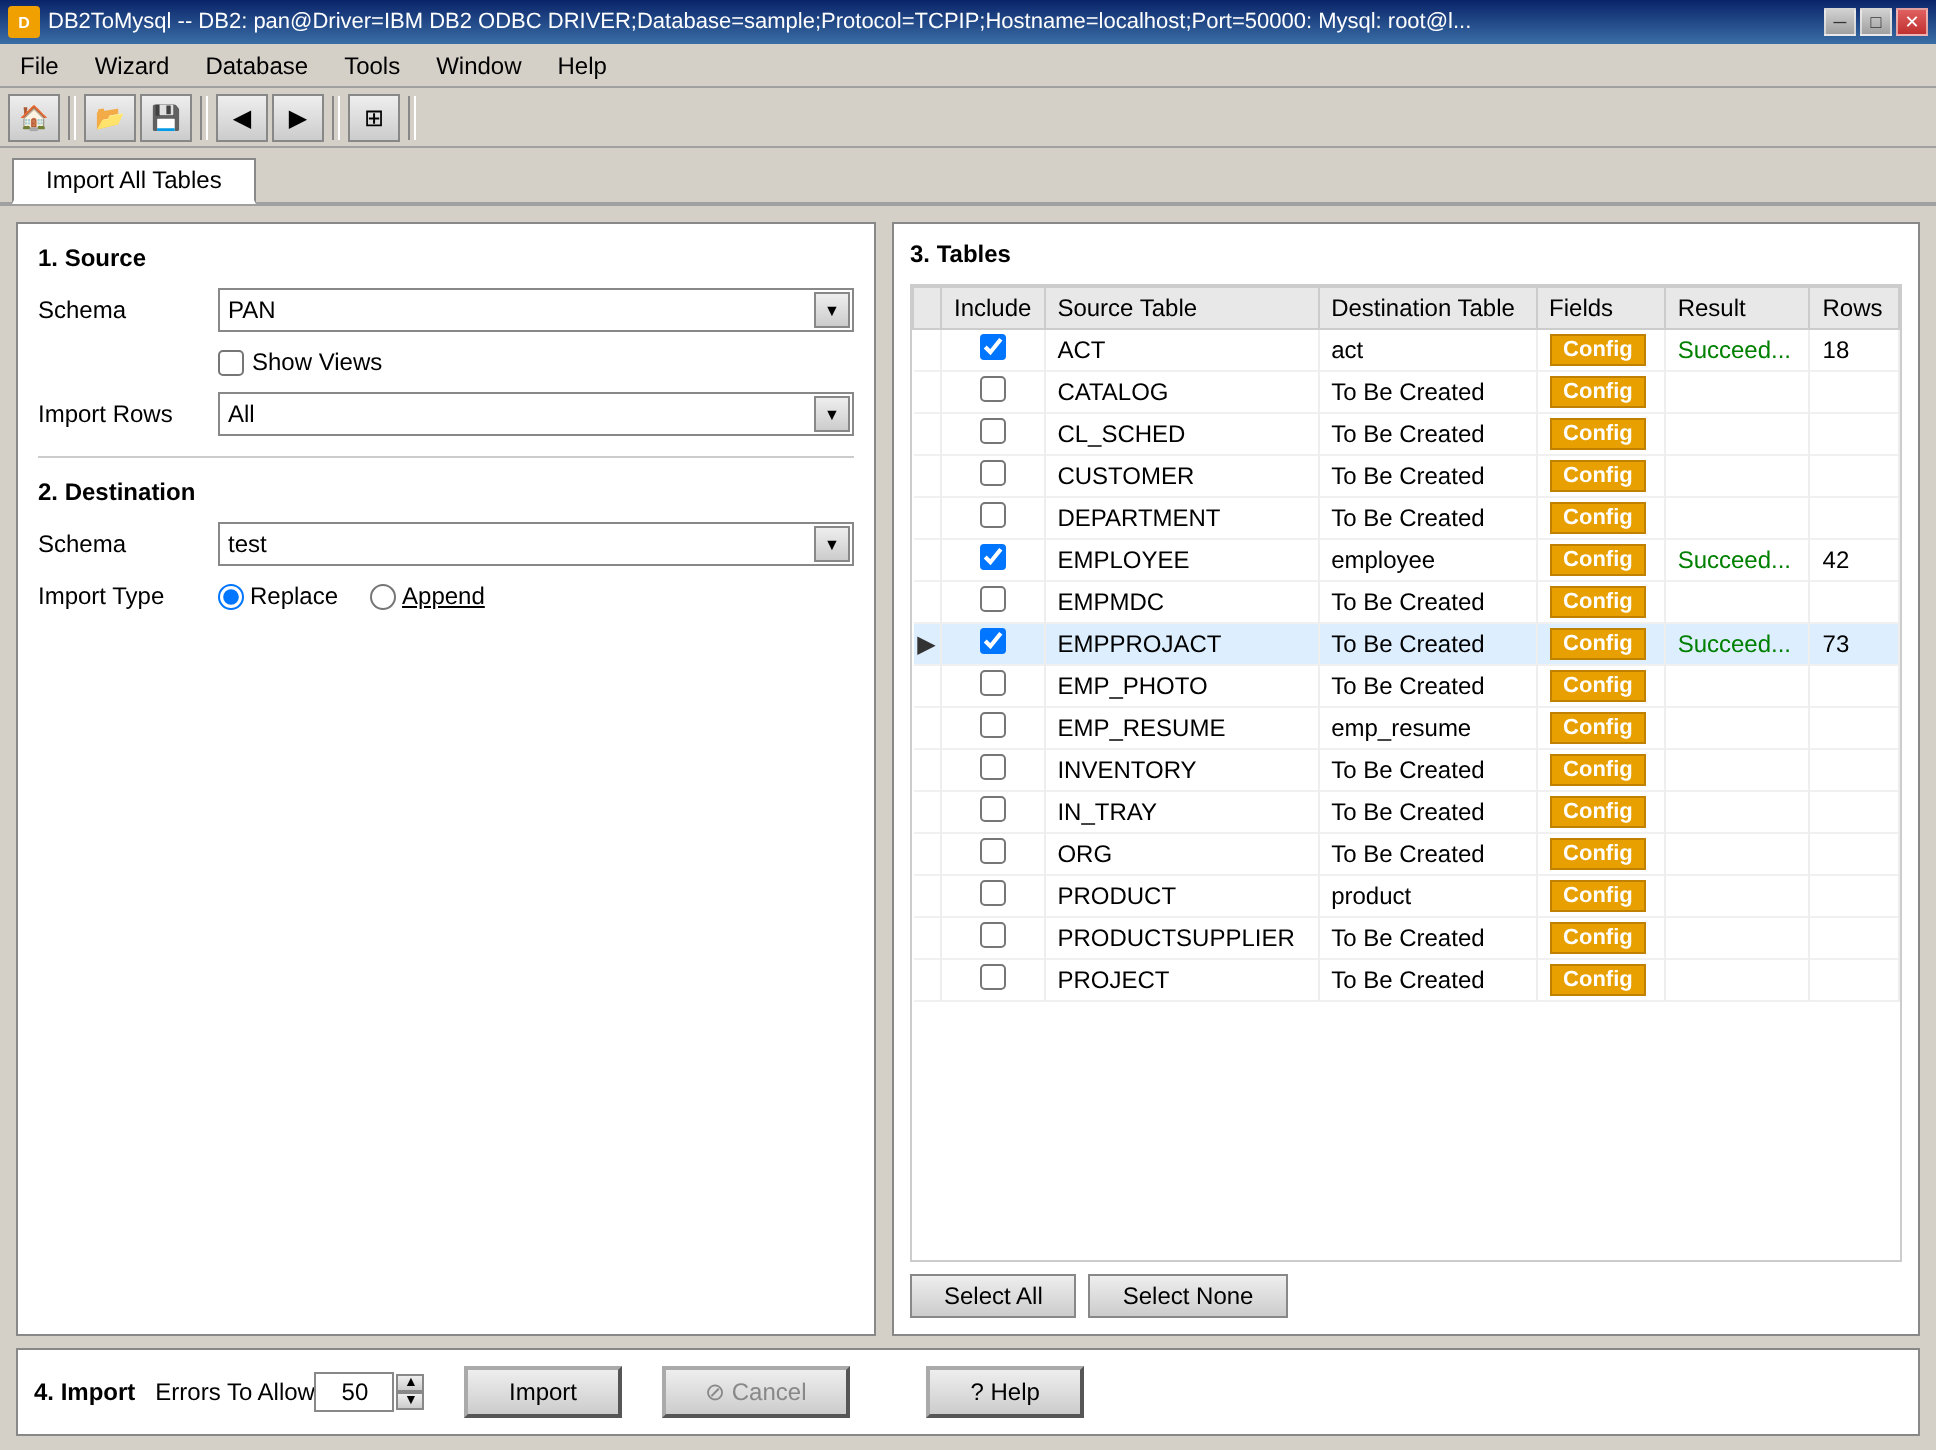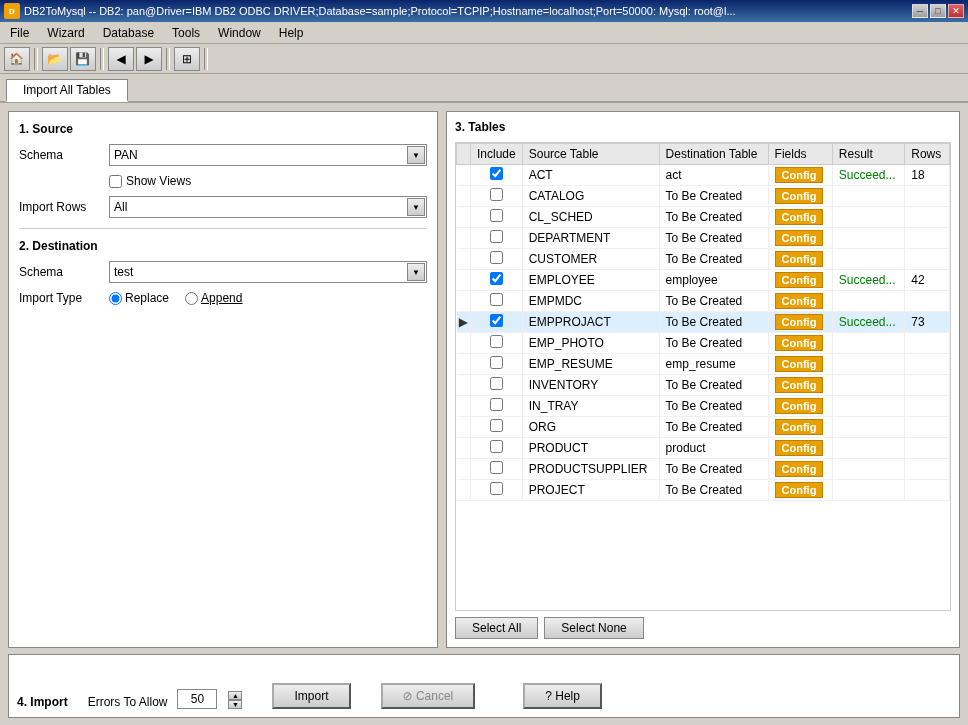--- a/index.html
+++ b/index.html
@@ -190,21 +190,21 @@
       cursor: pointer;
     }
 
     
     .bottom-section {
       background: white;
       border: 1px solid #888;
       margin-top: 6px;
       padding: 8px;
     }
-    .import-row { display: flex; align-items: flex-end; gap: 10px; }
+    .import-row { display: flex; align-items: center; }
     .section-title-import { font-weight: bold; margin-right: 10px; }
     .error-label { color: #000000; }
     .error-input {
       width: 40px; height: 20px;
       border: 1px solid #888;
       text-align: center;
     }
     .spin-btn { width: 14px; height: 9px; background: linear-gradient(to bottom, #eee, #ccc); border: 1px solid #888; display: flex; align-items: center; justify-content: center; font-size: 7px; cursor: pointer; }
     .import-btn {
       padding: 4px 20px;
@@ -215,21 +215,20 @@
       margin-left: 20px;
     }
     .cancel-btn {
       padding: 4px 20px;
       background: linear-gradient(to bottom, #eee, #ccc);
       border: 2px outset #aaa;
       cursor: pointer;
       font-size: 12px;
       color: #888;
       margin-left: 20px;
-      margin-top: 20px;
     }
     .help-btn {
       padding: 4px 20px;
       background: linear-gradient(to bottom, #eee, #ccc);
       border: 2px outset #aaa;
       cursor: pointer;
       font-size: 12px;
       margin-left: 38px;
     }
 
@@ -379,30 +378,30 @@
                 <td class="checkbox-cell"><input type="checkbox" style=""></td>
                 <td>CL_SCHED</td>
                 <td>To Be Created</td>
                 <td><button class="config-btn">Config</button></td>
                 <td></td>
                 <td></td>
               </tr>
               <tr>
                 <td class="arrow-cell"></td>
                 <td class="checkbox-cell"><input type="checkbox" style=""></td>
+                <td>CUSTOMER</td>
+                <td>To Be Created</td>
+                <td><button class="config-btn">Config</button></td>
+                <td></td>
+                <td></td>
+              </tr>
+              <tr>
+                <td class="arrow-cell"></td>
+                <td class="checkbox-cell"><input type="checkbox" style=""></td>
                 <td>DEPARTMENT</td>
-                <td>To Be Created</td>
-                <td><button class="config-btn">Config</button></td>
-                <td></td>
-                <td></td>
-              </tr>
-              <tr>
-                <td class="arrow-cell"></td>
-                <td class="checkbox-cell"><input type="checkbox" style=""></td>
-                <td>CUSTOMER</td>
                 <td>To Be Created</td>
                 <td><button class="config-btn">Config</button></td>
                 <td></td>
                 <td></td>
               </tr>
               <tr>
                 <td class="arrow-cell"></td>
                 <td class="checkbox-cell"><input type="checkbox" checked="" style=""></td>
                 <td>EMPLOYEE</td>
                 <td>employee</td>

